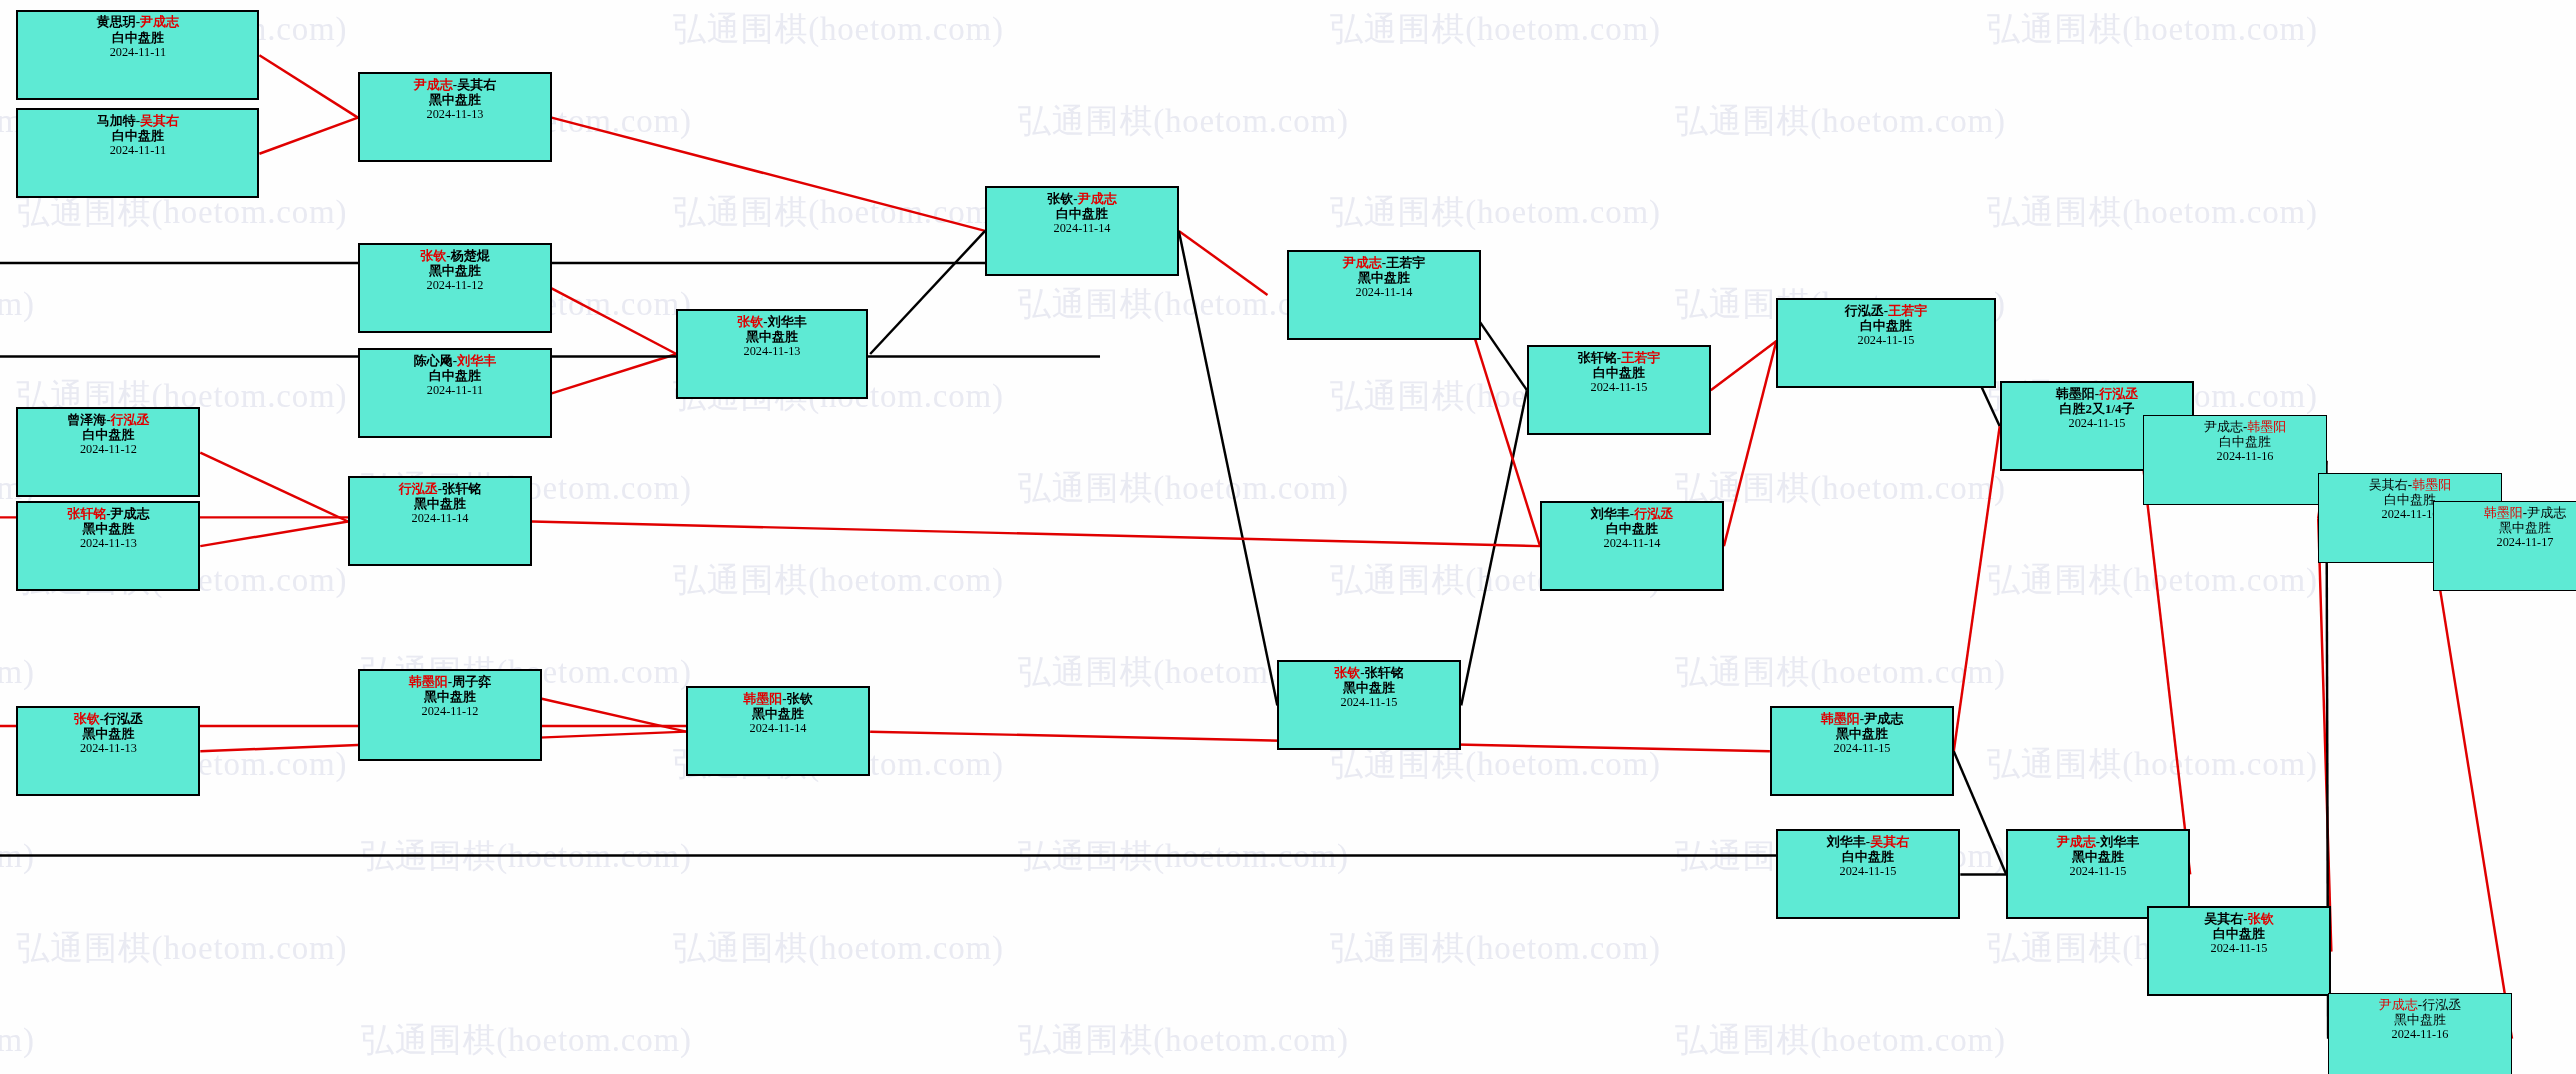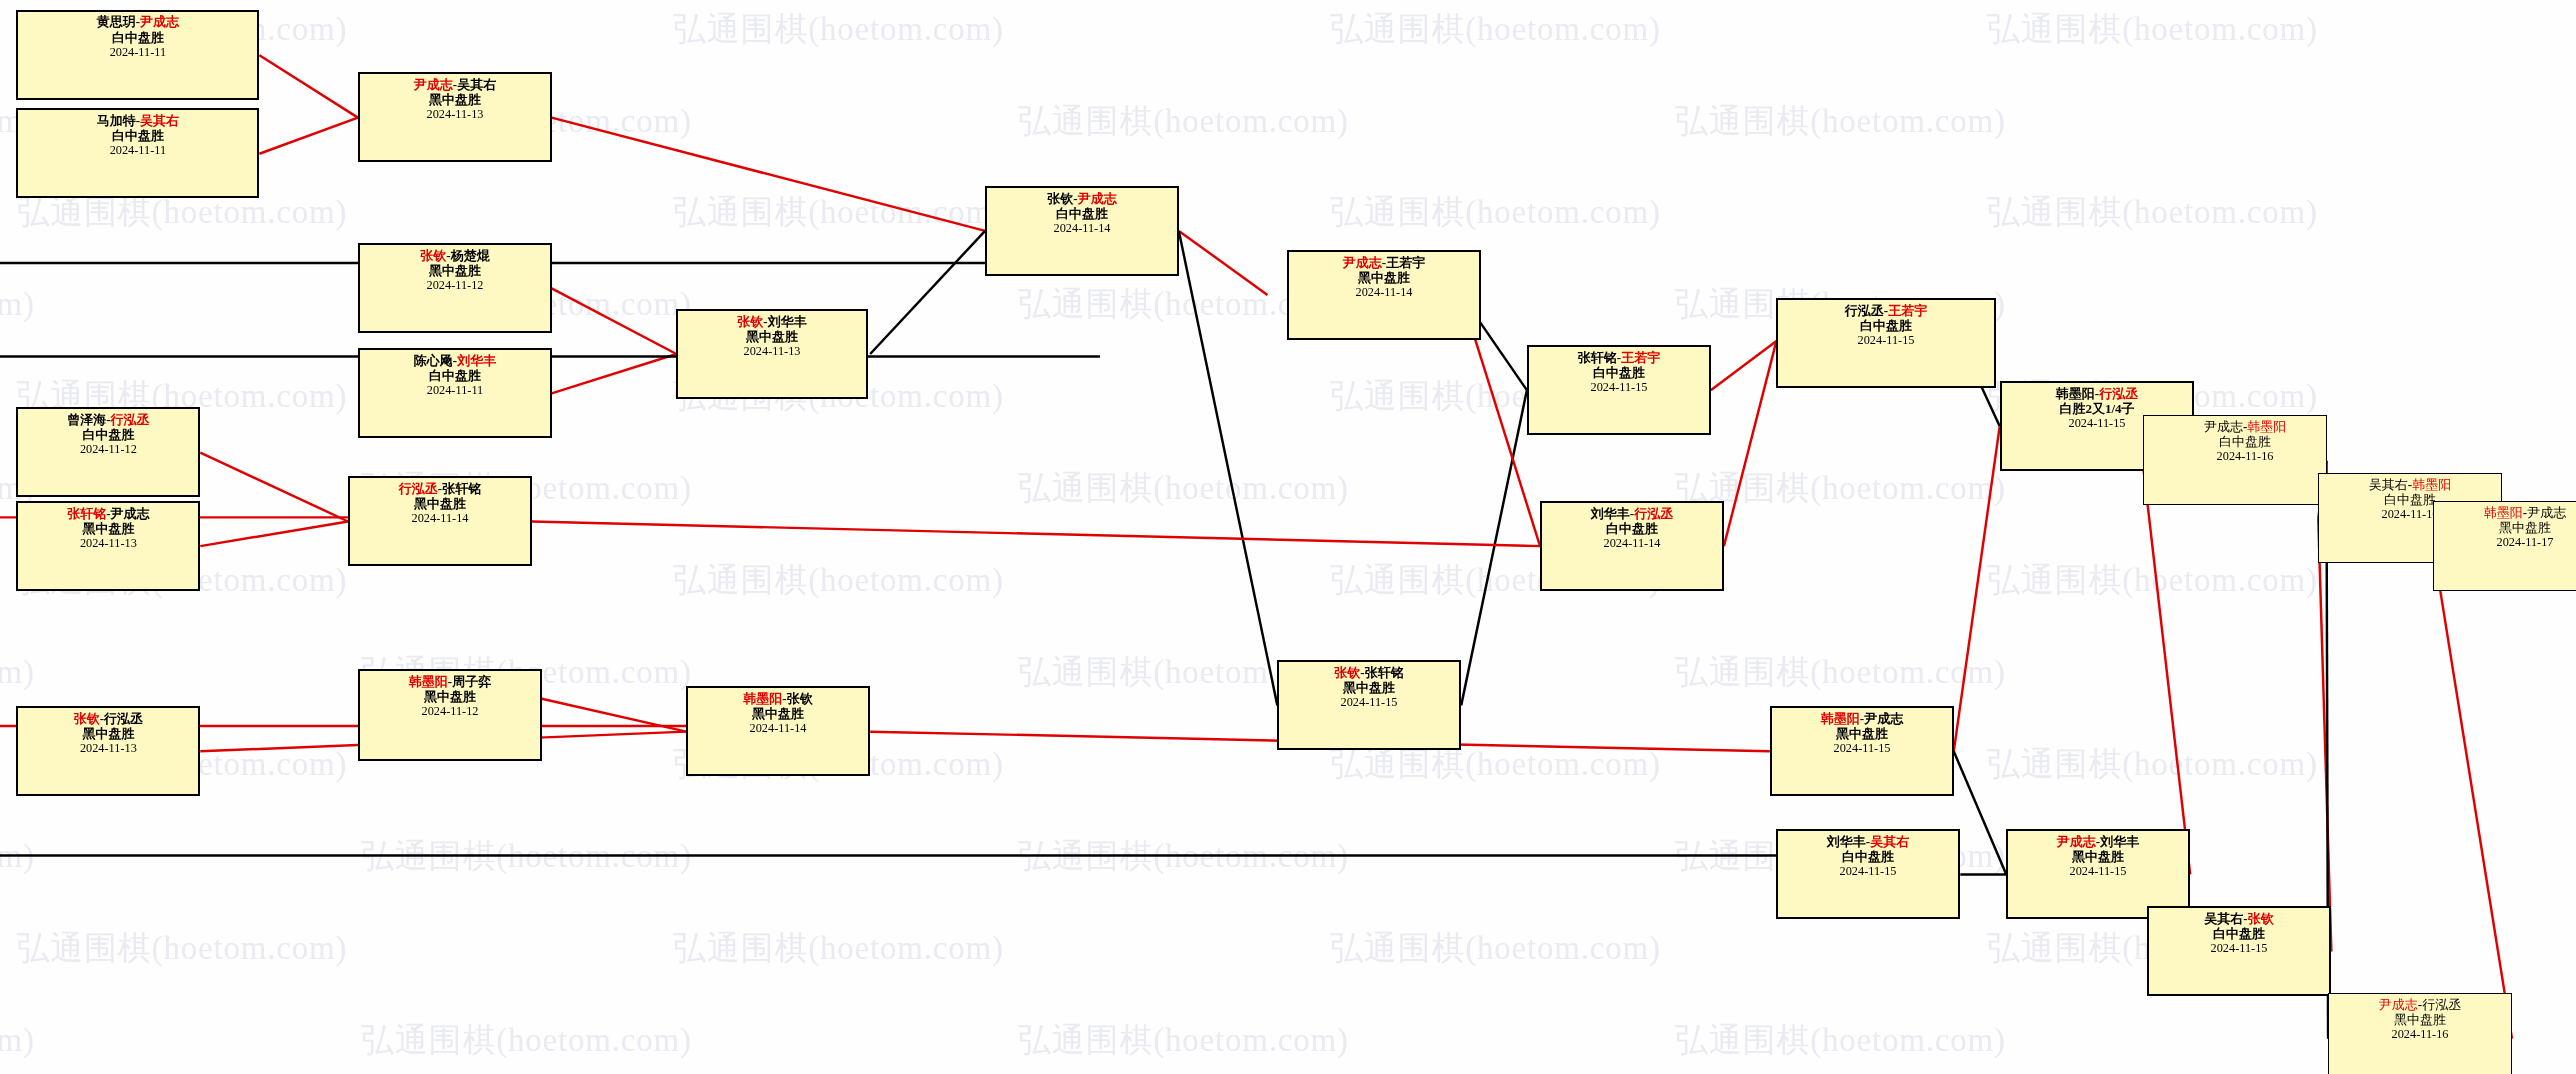--- a/index.html
+++ b/index.html
@@ -31,21 +31,21 @@
     position:absolute;left:0;top:0;
     z-index:2;
     pointer-events:none;
   }
   
   .node{
     position:absolute;
     z-index:3;
     box-sizing:border-box;
     border:2.5px solid #000;
-    background:#fef9c3;
+    background:#5eead4;
     text-align:center;
     padding:2.5px 4.9px 3.3px 4.9px;
     line-height:1.18;
     white-space:nowrap;
   }
   .node .players{
     font-size:13px;
     font-weight:bold;
     letter-spacing:0px;
   }

